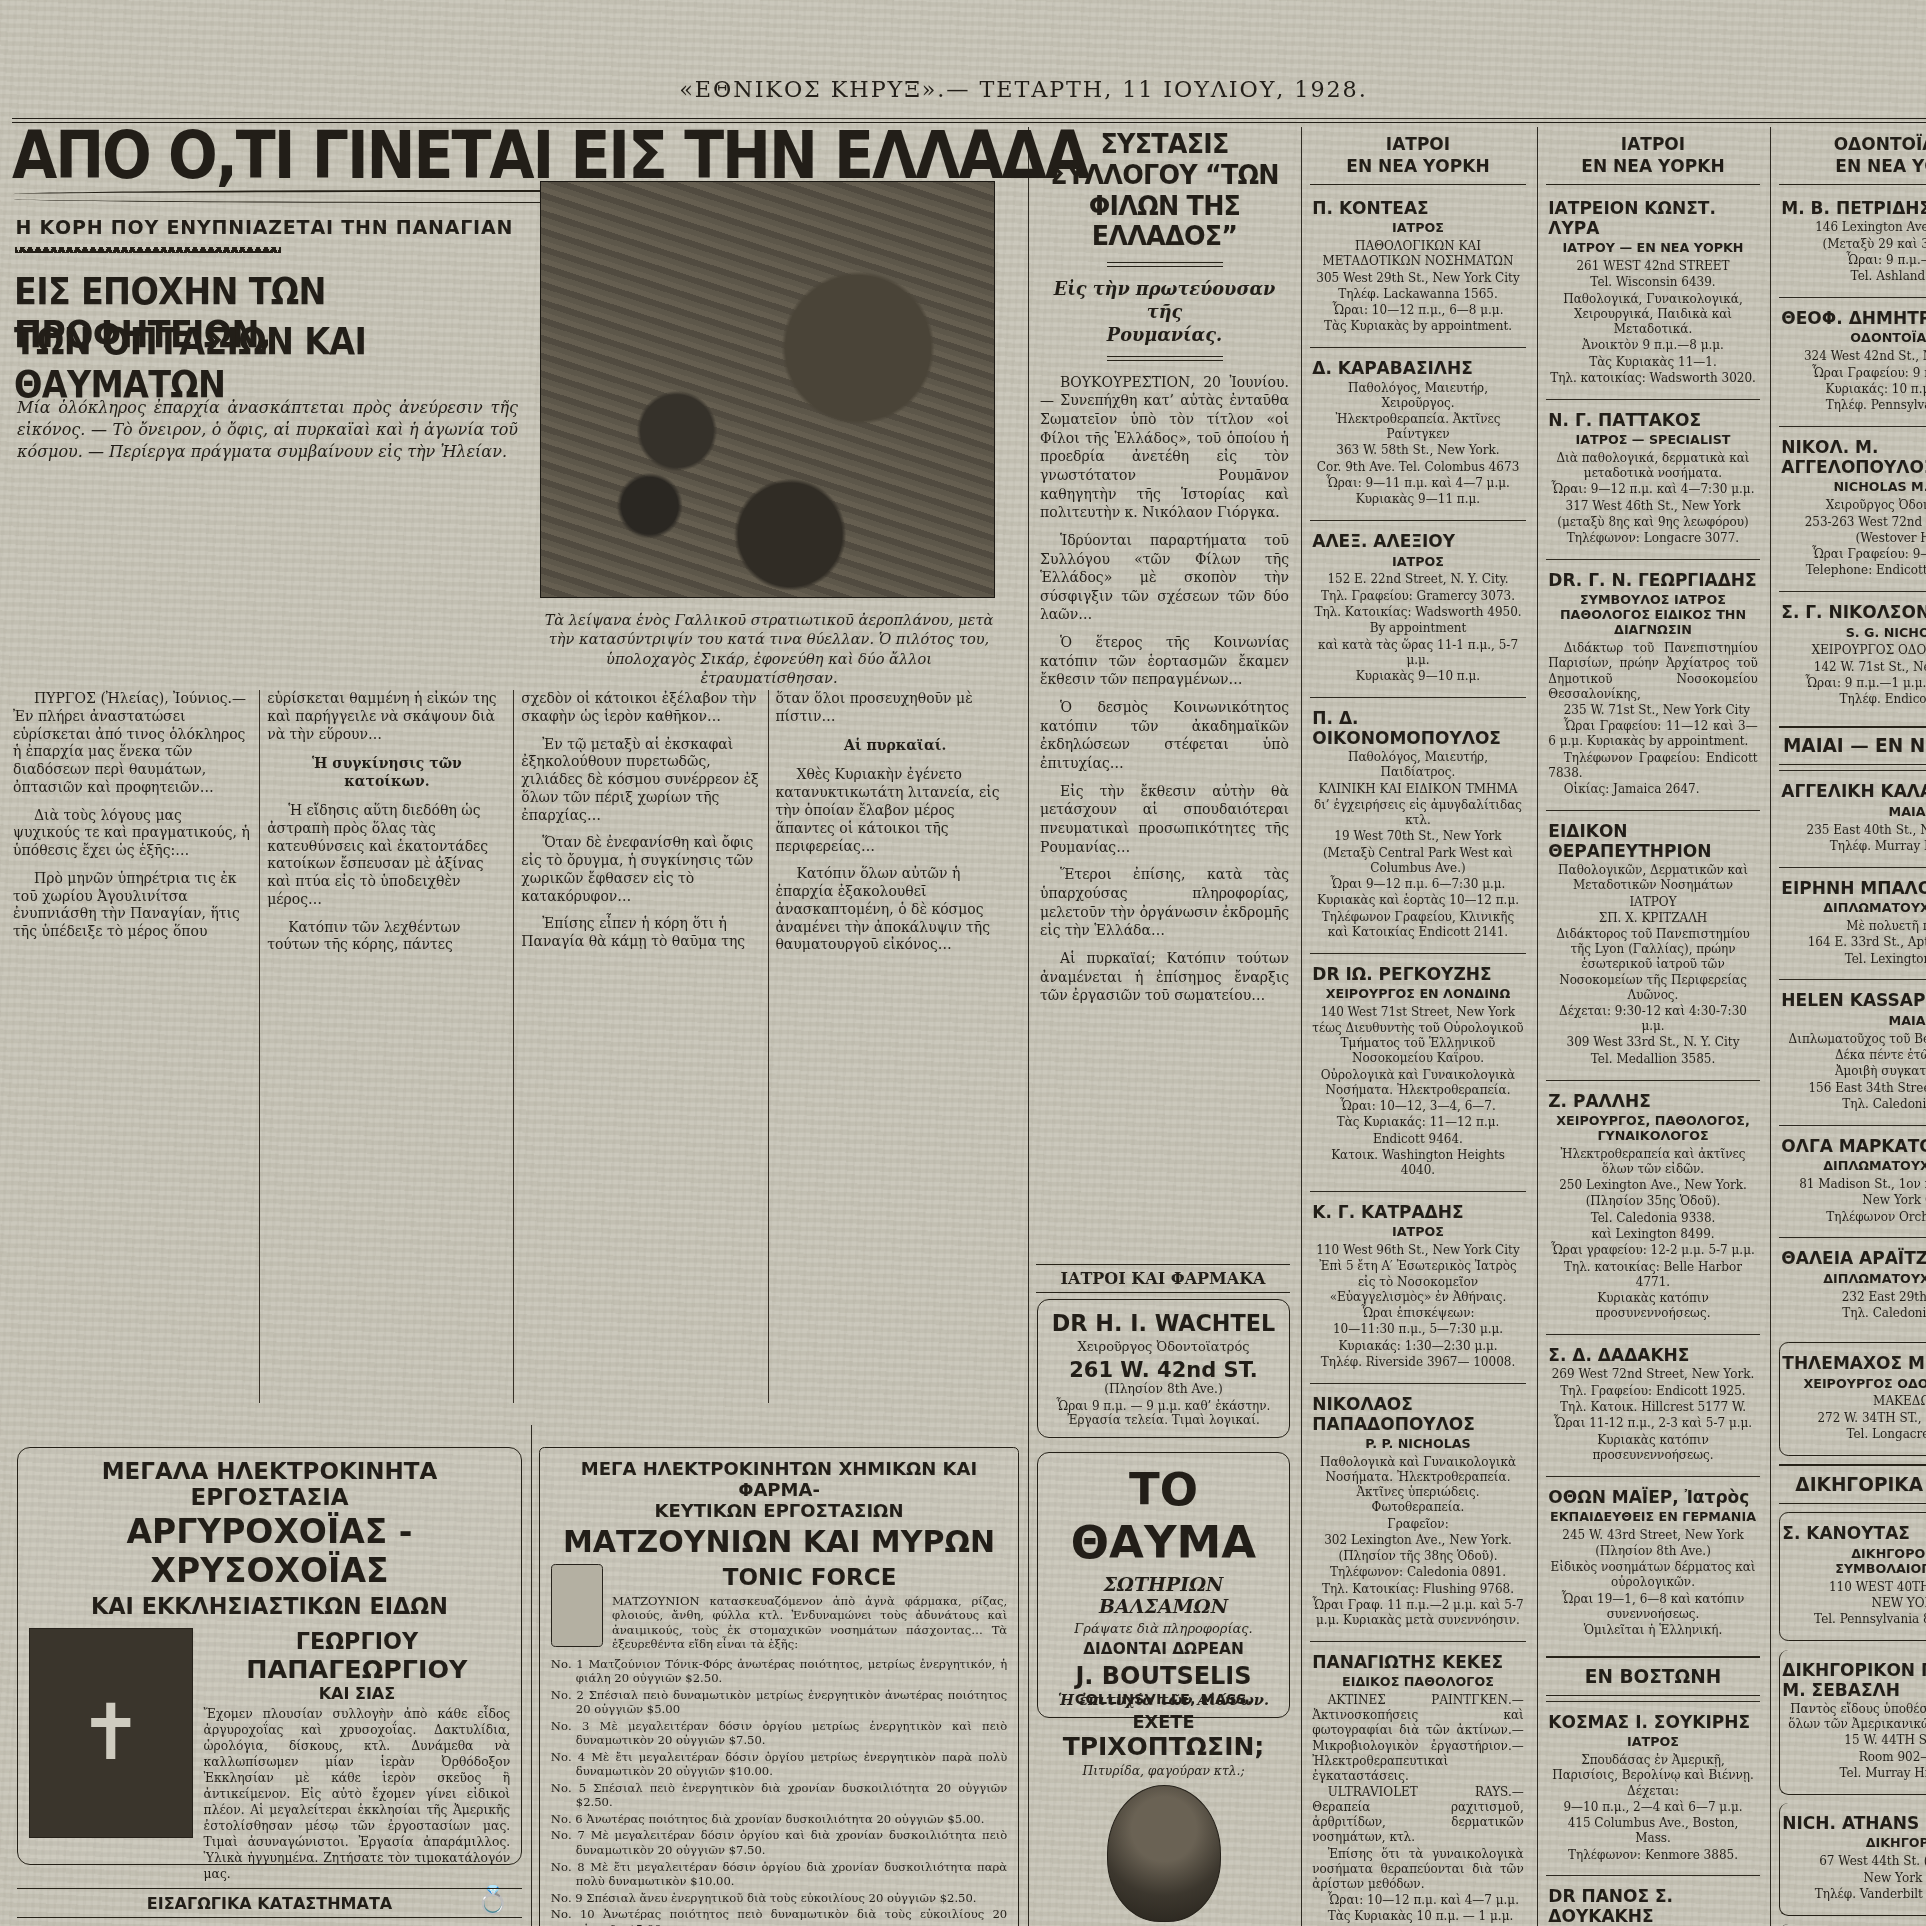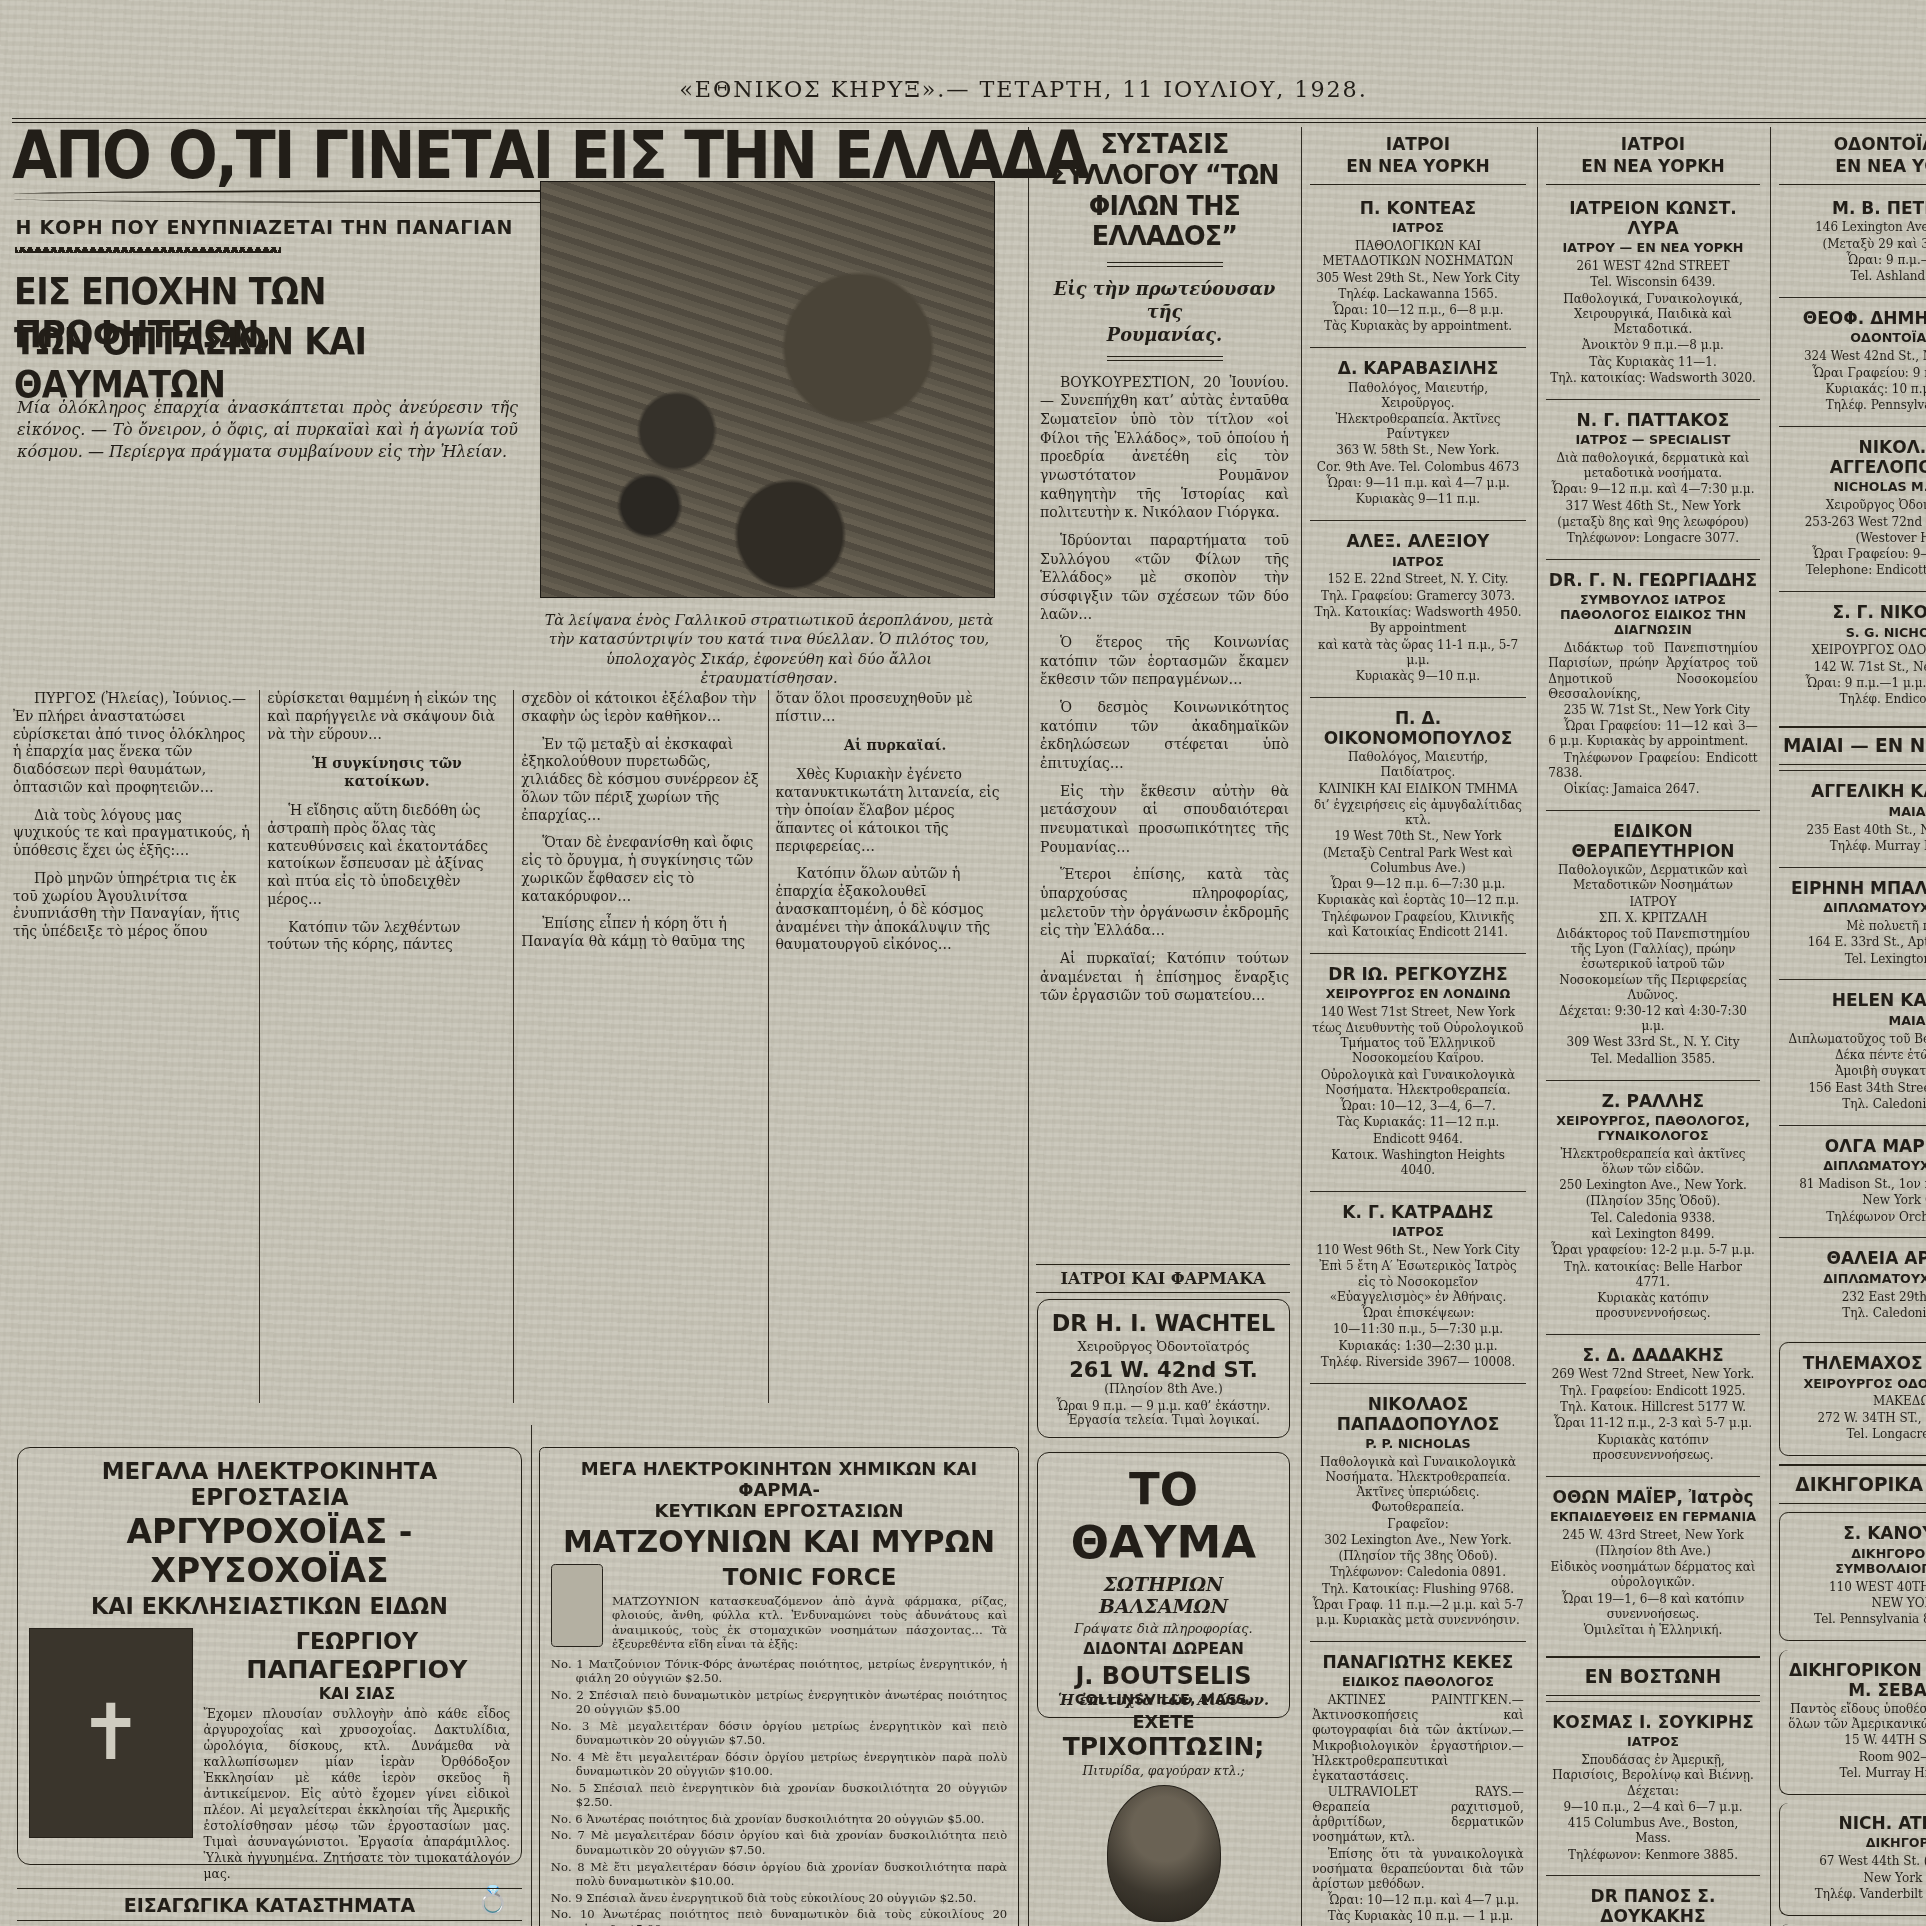--- a/index.html
+++ b/index.html
@@ -50,21 +50,21 @@
   #society-body{font-size:14px;line-height:1.33;margin-top:11.6px;}
   #society-body p{margin:0 0 9.2px;text-indent:20px;}
   #mid-ads-header{left:1036px;top:1264px;width:254px;font-size:16px;font-weight:bold;border-top:1.5px solid #262218;border-bottom:1.5px solid #262218;padding:3.9px 0;}
   .adbox{border:1.9px solid #242017;border-radius:12px;padding:10px 10.8px;background:rgba(255,255,255,.04);box-sizing:border-box;}
   
   .listcol{position:absolute;}
   .colhdr{text-align:center;font-family:"DejaVu Sans","Liberation Sans",sans-serif;font-weight:bold;font-size:17px;line-height:1.25;padding:5.4px 0 7px;border-bottom:1.9px solid #262218;margin-bottom:3.1px;}
   .colsec{text-align:center;font-family:"DejaVu Sans","Liberation Sans",sans-serif;font-weight:bold;font-size:18.5px;padding:7.7px 0;border-top:2.3px double #262218;border-bottom:1.5px solid #262218;margin:5.4px 0;}
   .entry{padding:10px 2.3px 11.6px;border-top:1.2px solid #2c281f;}
   .entry:first-child,.colhdr+.entry{border-top:none;}
-  .entry h3{margin:0 0 2.3px;text-align:center;font-size:17px;letter-spacing:0px;font-family:"DejaVu Sans","Liberation Sans",sans-serif;}
+  .entry h3{margin:0 0 2.3px;font-size:17px;letter-spacing:0px;font-family:"DejaVu Sans","Liberation Sans",sans-serif;}
   .entry h4{margin:0 0 3.9px;text-align:center;font-size:12.7px;font-family:"DejaVu Sans","Liberation Sans",sans-serif;}
   .entry .line{text-align:center;font-size:12px;line-height:1.26;margin:1.2px 0;}
   .entry.jl .line{text-align:justify;text-indent:15.4px;}
   .entry.boxed{border:1.9px solid #242017;border-radius:9.2px;margin:8.5px 0;}
   .entry.boxed+.entry{border-top:none;}
   
   .bigline{font-family:"DejaVu Sans","Liberation Sans",sans-serif;font-weight:800;}
   .thinIcon{background:#3a352c;color:#cfccc0;display:flex;align-items:center;justify-content:center;}
   #tonic-list .tline{font-size:11.6px;line-height:1.24;margin:2.3px 0;text-align:justify;padding-left:25px;text-indent:-25px;}
 </style>
@@ -166,21 +166,21 @@
       <div class="sans b c" style="font-size:25.4px;">ΠΑΠΑΓΕΩΡΓΙΟΥ</div>
       <div class="sans b c" style="font-size:16px;margin-bottom:3.9px;">ΚΑΙ ΣΙΑΣ</div>
       <div class="j" style="font-size:12.3px;line-height:1.3;">Ἔχομεν πλουσίαν συλλογὴν ἀπὸ κάθε εἶδος ἀργυροχοΐας καὶ χρυσοχοΐας. Δακτυλίδια, ὡρολόγια, δίσκους, κτλ. Δυνάμεθα νὰ καλλωπίσωμεν μίαν ἱερὰν Ὀρθόδοξον Ἐκκλησίαν μὲ κάθε ἱερὸν σκεῦος ἢ ἀντικείμενον. Εἰς αὐτὸ ἔχομεν γίνει εἰδικοὶ πλέον. Αἱ μεγαλείτεραι ἐκκλησίαι τῆς Ἀμερικῆς ἐστολίσθησαν μέσῳ τῶν ἐργοστασίων μας. Τιμαὶ ἀσυναγώνιστοι. Ἐργασία ἀπαράμιλλος. Ὑλικὰ ἠγγυημένα. Ζητήσατε τὸν τιμοκατάλογόν μας.</div>
       <div style="font-size:27px;text-align:right;margin-top:1.5px;">💍</div>
     </div>
   </div>
   <div class="sans b c" style="font-size:21px;margin-top:7px;">ΕΡΓΟΣΤΑΣΙΟΝ Γ. ΠΑΠΑΓΕΩΡΓΙΟΥ ΚΑΙ ΣΙΑΣ.</div>
 
 </div>
 
-<div class="abs c sans b" style="left:17px;top:1888px;width:505px;font-size:19px;border-top:1.5px solid #262218;border-bottom:1.5px solid #262218;padding:4.6px 0;">ΕΙΣΑΓΩΓΙΚΑ ΚΑΤΑΣΤΗΜΑΤΑ</div>
+<div class="abs c sans b" style="left:17px;top:1888px;width:505px;font-size:16px;border-top:1.5px solid #262218;border-bottom:1.5px solid #262218;padding:4.6px 0;">ΕΙΣΑΓΩΓΙΚΑ ΚΑΤΑΣΤΗΜΑΤΑ</div>
 
 <div class="abs adbox" style="left:539px;top:1447px;width:480px;height:909px;border-radius:5.4px;">
   <div class="sans b c" style="font-size:18px;">ΜΕΓΑ ΗΛΕΚΤΡΟΚΙΝΗΤΩΝ ΧΗΜΙΚΩΝ ΚΑΙ ΦΑΡΜΑ-</div>
   <div class="sans b c" style="font-size:18px;">ΚΕΥΤΙΚΩΝ ΕΡΓΟΣΤΑΣΙΩΝ</div>
   <div class="sans bigline c" style="font-size:30px;margin-top:3.1px;">ΜΑΤΖΟΥΝΙΩΝ ΚΑΙ ΜΥΡΩΝ</div>
   <div style="display:flex;gap:9.2px;margin-top:5.4px;">
     <div style="flex:none;width:50px;height:81px;border:1.5px solid #26221b;border-radius:4.6px;background:#b4b0a2;"></div>
     <div style="flex:1;">
       <div class="sans b c" style="font-size:23px;">TONIC FORCE</div>
       <div class="j" style="font-size:11.6px;line-height:1.26;margin-top:3.1px;">ΜΑΤΖΟΥΝΙΟΝ κατασκευαζόμενον ἀπὸ ἁγνὰ φάρμακα, ρίζας, φλοιούς, ἄνθη, φύλλα κτλ. Ἐνδυναμώνει τοὺς ἀδυνάτους καὶ ἀναιμικούς, τοὺς ἐκ στομαχικῶν νοσημάτων πάσχοντας… Τὰ ἐξευρεθέντα εἴδη εἶναι τὰ ἑξῆς:</div>

